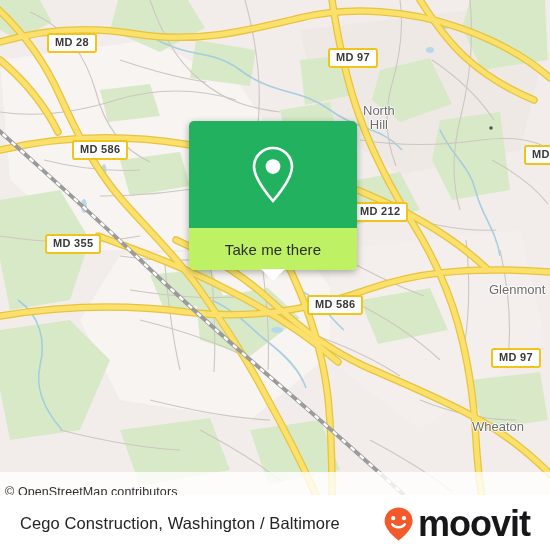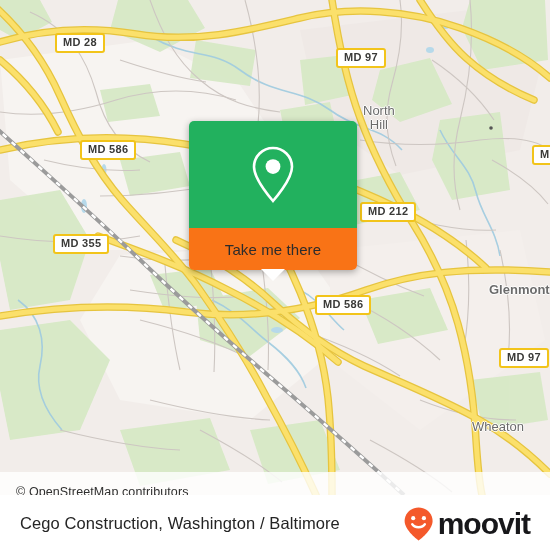--- a/index.html
+++ b/index.html
@@ -24,21 +24,20 @@
     border:2px solid #f2c41a;
     border-radius:3px;
     color:#3a3a38;
     font-size:11px;
     font-weight:bold;
     letter-spacing:.3px;
     padding:1px 6px 2px 6px;
     line-height:13px;
     white-space:nowrap;
     box-sizing:border-box;
-    margin-left:8px;
   }
 
   
   .place{
     position:absolute;
     color:#6b6b6b;
     font-size:13px;
     line-height:14px;
     white-space:nowrap;
     text-align:center;
@@ -53,21 +52,21 @@
     border-radius:5px;
     box-shadow:0 2px 7px rgba(0,0,0,.33);
     overflow:visible;
     z-index:40;
   }
   .popup-top{
     height:107px;border-radius:5px 5px 0 0;
     display:flex;align-items:center;justify-content:center;
   }
   .popup-bottom{
-    height:42px;background:#f97316;border-radius:0 0 5px 5px;
+    height:42px;background:#bef264;border-radius:0 0 5px 5px;
     display:flex;align-items:center;justify-content:center;
     position:relative;
   }
   .popup-label{
     font-size:15px;color:#2c2c2c;letter-spacing:.1px;
   }
   .popup-tail{
     position:absolute;left:50%;margin-left:-12px;bottom:-11px;
     width:0;height:0;
     border-left:12px solid transparent;
@@ -76,36 +75,36 @@
   }
 
   
   .attrib{
     position:absolute;left:0;bottom:0;height:23px;width:100%;
     background:rgba(255,255,255,.80);
     display:flex;align-items:center;
     z-index:30;
   }
   .attrib span{
-    font-size:12.5px;color:#2f2f2f;padding-left:16px;letter-spacing:.1px;margin-top:16px;
+    font-size:12.5px;color:#2f2f2f;padding-left:5px;letter-spacing:.1px;margin-top:16px;
   }
 
   
   .footer{
     position:absolute;left:0;top:496px;width:550px;height:55px;
     background:#ffffff;
     display:flex;align-items:center;justify-content:space-between;
     padding:0 20px 0 20px;box-sizing:border-box;
   }
   .footer-title{
     font-size:16.5px;color:#242424;letter-spacing:.1px;white-space:nowrap;
   }
   .brand{display:flex;align-items:center;gap:2px;}
   .brand-word{
-    font-size:30px;font-weight:bold;color:#17171a;letter-spacing:-1px;
+    font-size:36px;font-weight:bold;color:#17171a;letter-spacing:-1px;
     line-height:30px;
   }
 </style>
 </head>
 <body>
 
 <div id="app">
 
   <div class="map">
 
@@ -238,21 +237,21 @@
     <div class="shield" style="left:524px;top:145px;">MD</div>
     <div class="shield" style="left:352px;top:202px;z-index:10;">MD 212</div>
     <div class="shield" style="left:45px;top:234px;">MD 355</div>
     <div class="shield" style="left:307px;top:295px;">MD 586</div>
     <div class="shield" style="left:491px;top:348px;">MD 97</div>
 
     <div class="place" style="left:363px;top:104px;">
       <div>North</div>
       <div>Hill</div>
     </div>
-    <div class="place" style="left:489px;top:283px;font-weight:bold;">
+    <div class="place" style="left:489px;top:283px;">
       <div>Glenmont</div>
     </div>
     <div class="place" style="left:463px;top:420px;margin-left:9px;">
       <div>Wheaton</div>
     </div>
 
     <div class="popup">
       <div class="popup-top" style="background:#22b15e;">
         <svg width="48" height="62" viewBox="0 0 48 62">
           <path d="M24 4 C13.5 4 5 12.4 5 22.8 C5 36 24 57 24 57 C24 57 43 36 43 22.8 C43 12.4 34.5 4 24 4 Z" fill="none" stroke="#ffffff" stroke-width="2.6"></path>

